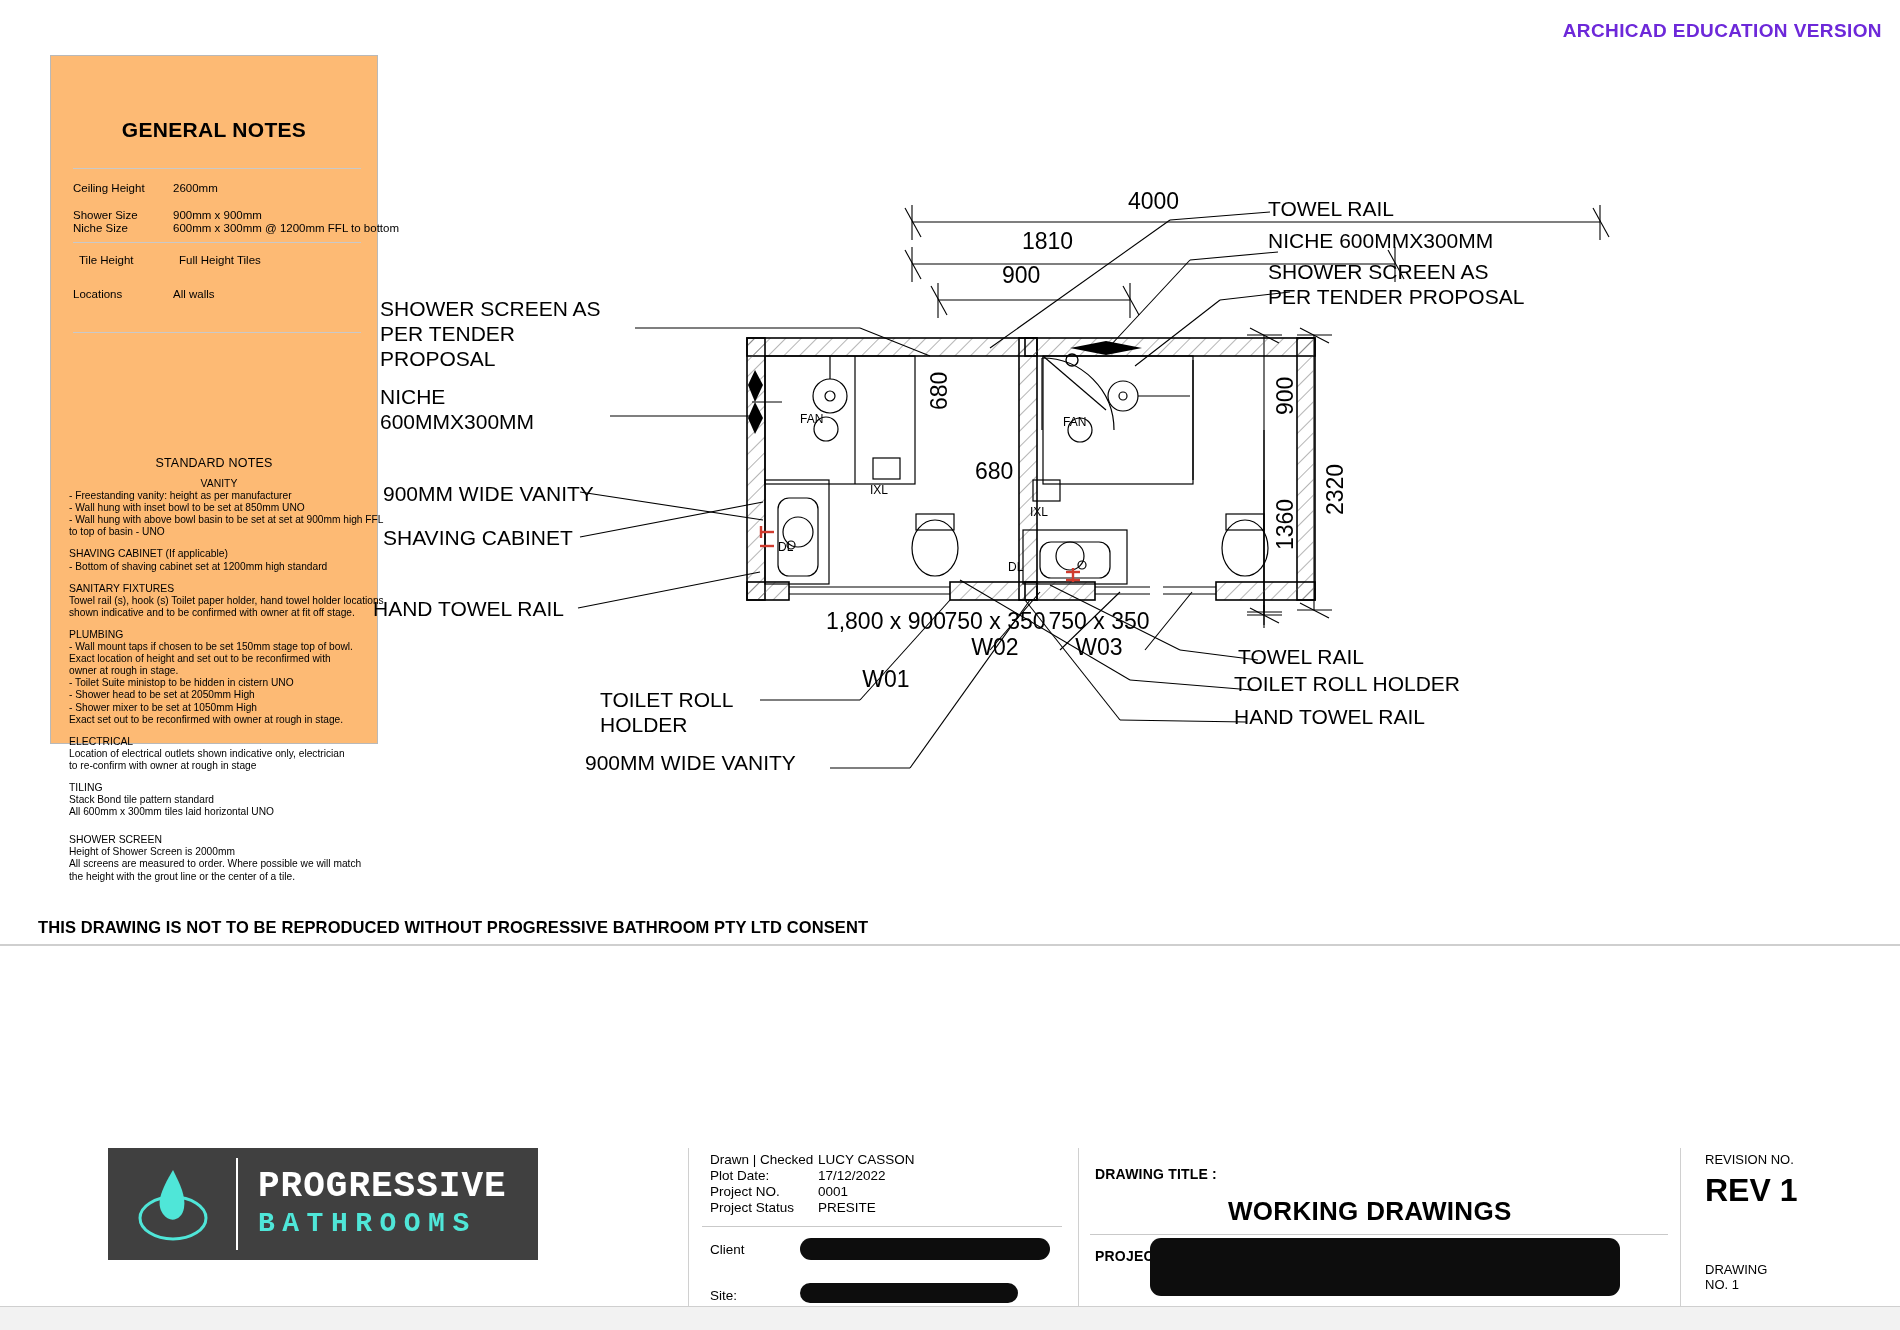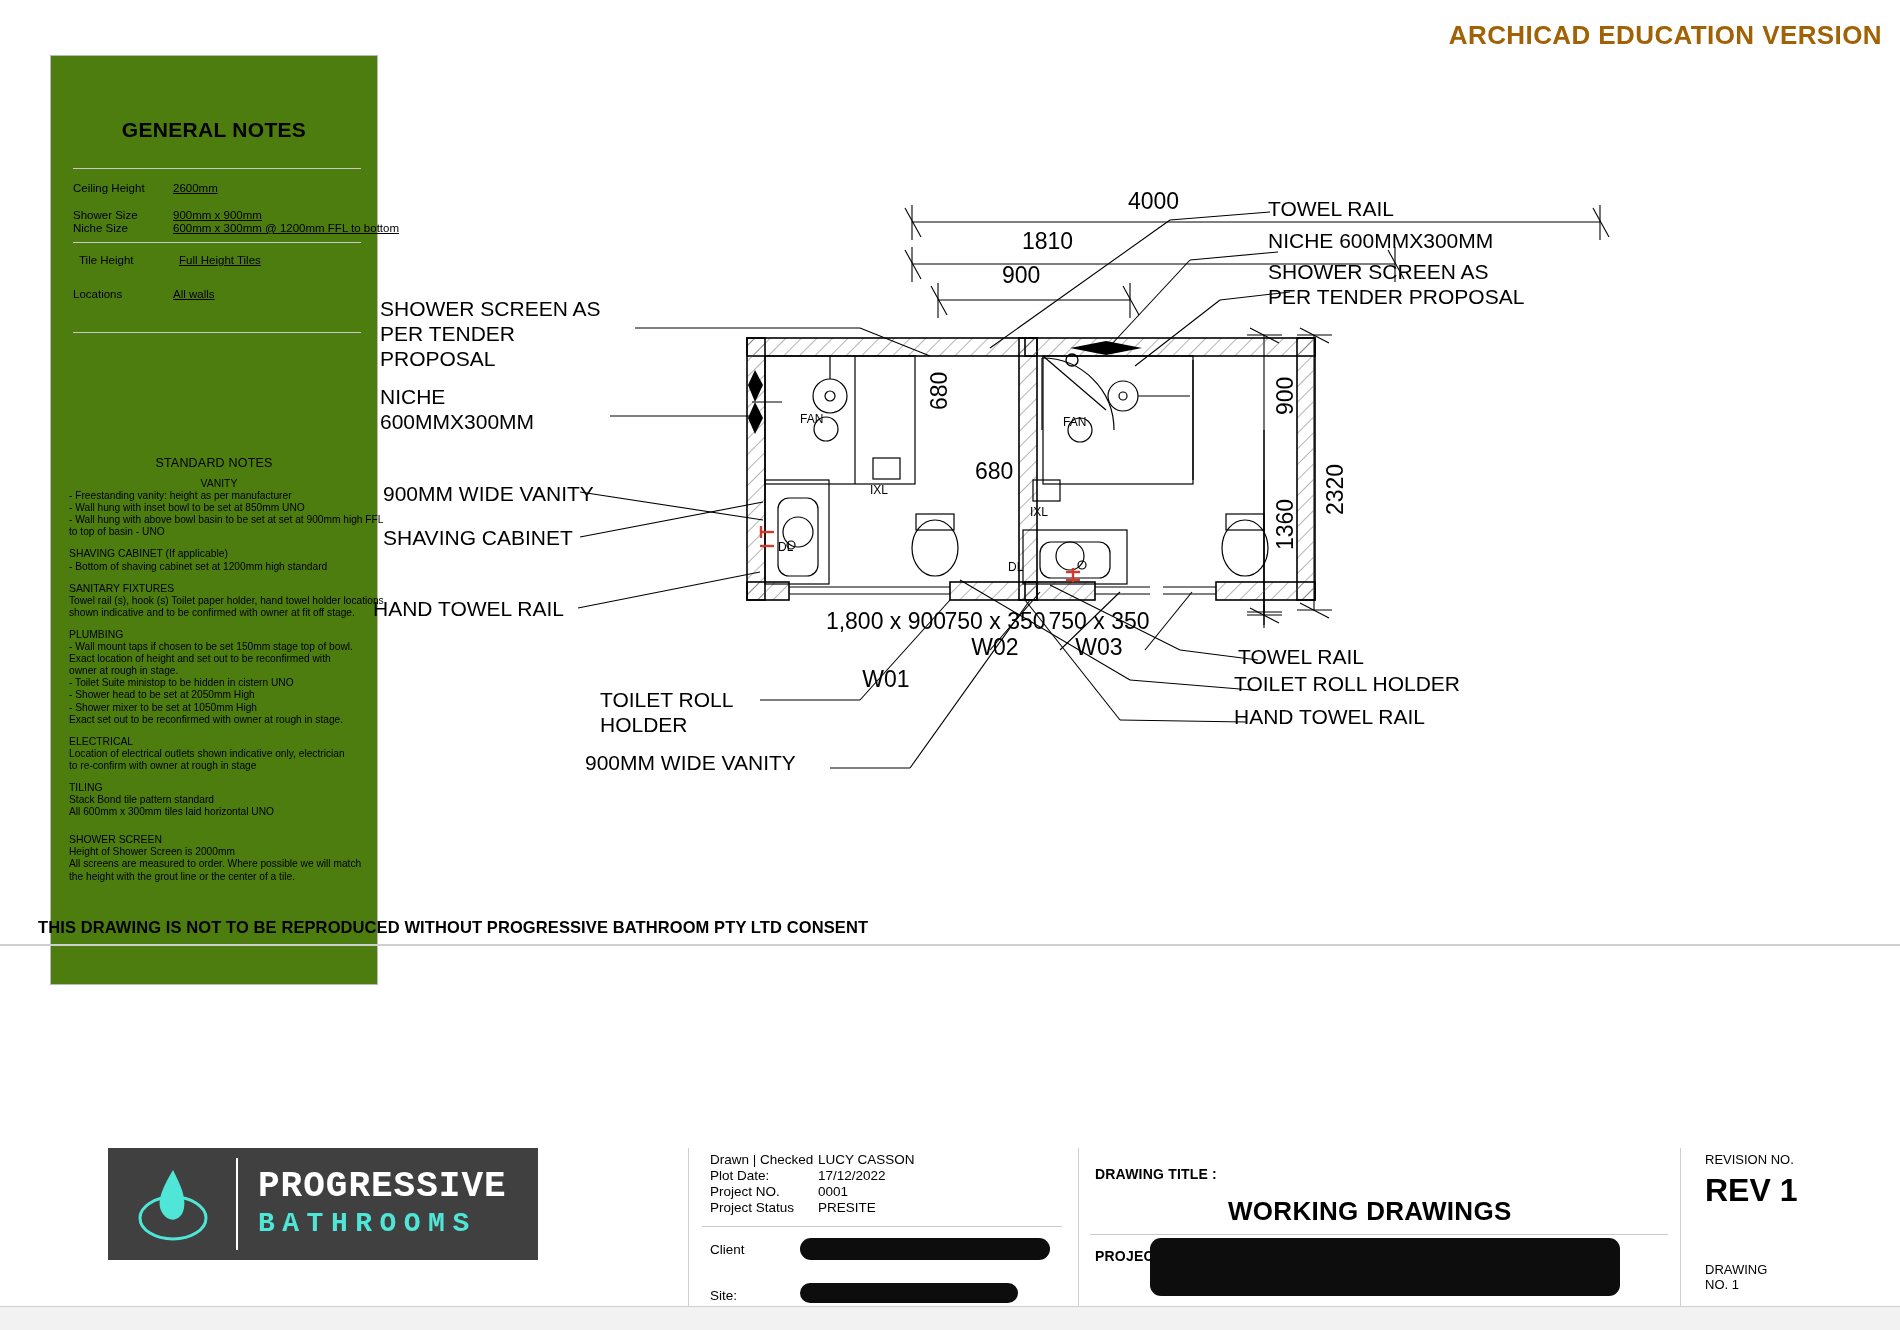--- a/index.html
+++ b/index.html
@@ -2,32 +2,32 @@
 <html><head>
 <meta charset="utf-8">
 <style>
   html,body{margin:0;padding:0;background:#ffffff;}
   body{width:1900px;height:1330px;position:relative;overflow:hidden;
        font-family:"Liberation Sans","DejaVu Sans",sans-serif;color:#000;}
 
   .abs{position:absolute;}
 
   
-  #edu-banner{right:18px;top:20px;font-size:26px;font-weight:bold;
-              color:#a16207;letter-spacing:.4px;}
-
-  
-  #notes-panel{left:50px;top:55px;width:328px;height:930px;
-               border:1px solid #b9b9b9;background:#4d7c0f;box-sizing:border-box;}
+  #edu-banner{right:18px;top:20px;font-size:19px;font-weight:bold;
+              color:#6d28d9;letter-spacing:.4px;}
+
+  
+  #notes-panel{left:50px;top:55px;width:328px;height:689px;
+               border:1px solid #b9b9b9;background:#fdba74;box-sizing:border-box;}
   #notes-title{position:absolute;left:0;right:0;top:62px;text-align:center;
                font-size:21px;font-weight:bold;letter-spacing:.3px;}
   .rule{position:absolute;left:22px;right:16px;height:1px;background:#c9c9c9;}
   .nrow{position:absolute;font-size:11.5px;line-height:13px;}
   .nrow .k{position:absolute;left:0;top:0;white-space:nowrap;}
-  .nrow .v{position:absolute;left:100px;top:0;white-space:nowrap;text-decoration:underline;}
+  .nrow .v{position:absolute;left:100px;top:0;white-space:nowrap;}
   #std-title{position:absolute;left:0;right:0;top:400px;text-align:center;
              font-size:12.5px;letter-spacing:.2px;}
   #std-body{position:absolute;left:18px;top:422px;width:300px;
             font-size:10.2px;line-height:12.1px;}
   #std-body .h{font-size:10.4px;margin-top:10px;}
   #std-body .h:first-child{margin-top:0;text-align:center;}
   #std-body .l{white-space:nowrap;}
 
   
   .lbl{position:absolute;font-size:21px;line-height:25px;white-space:pre-line;}

